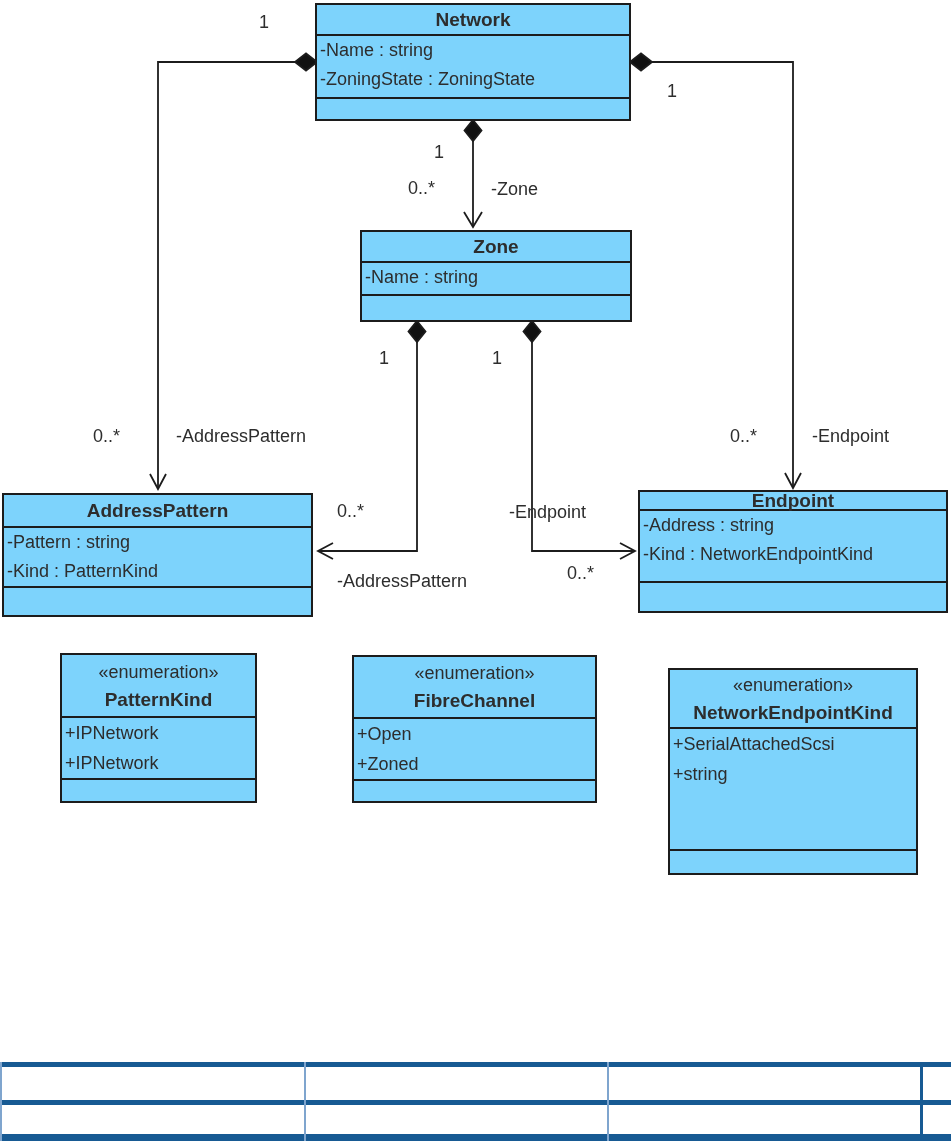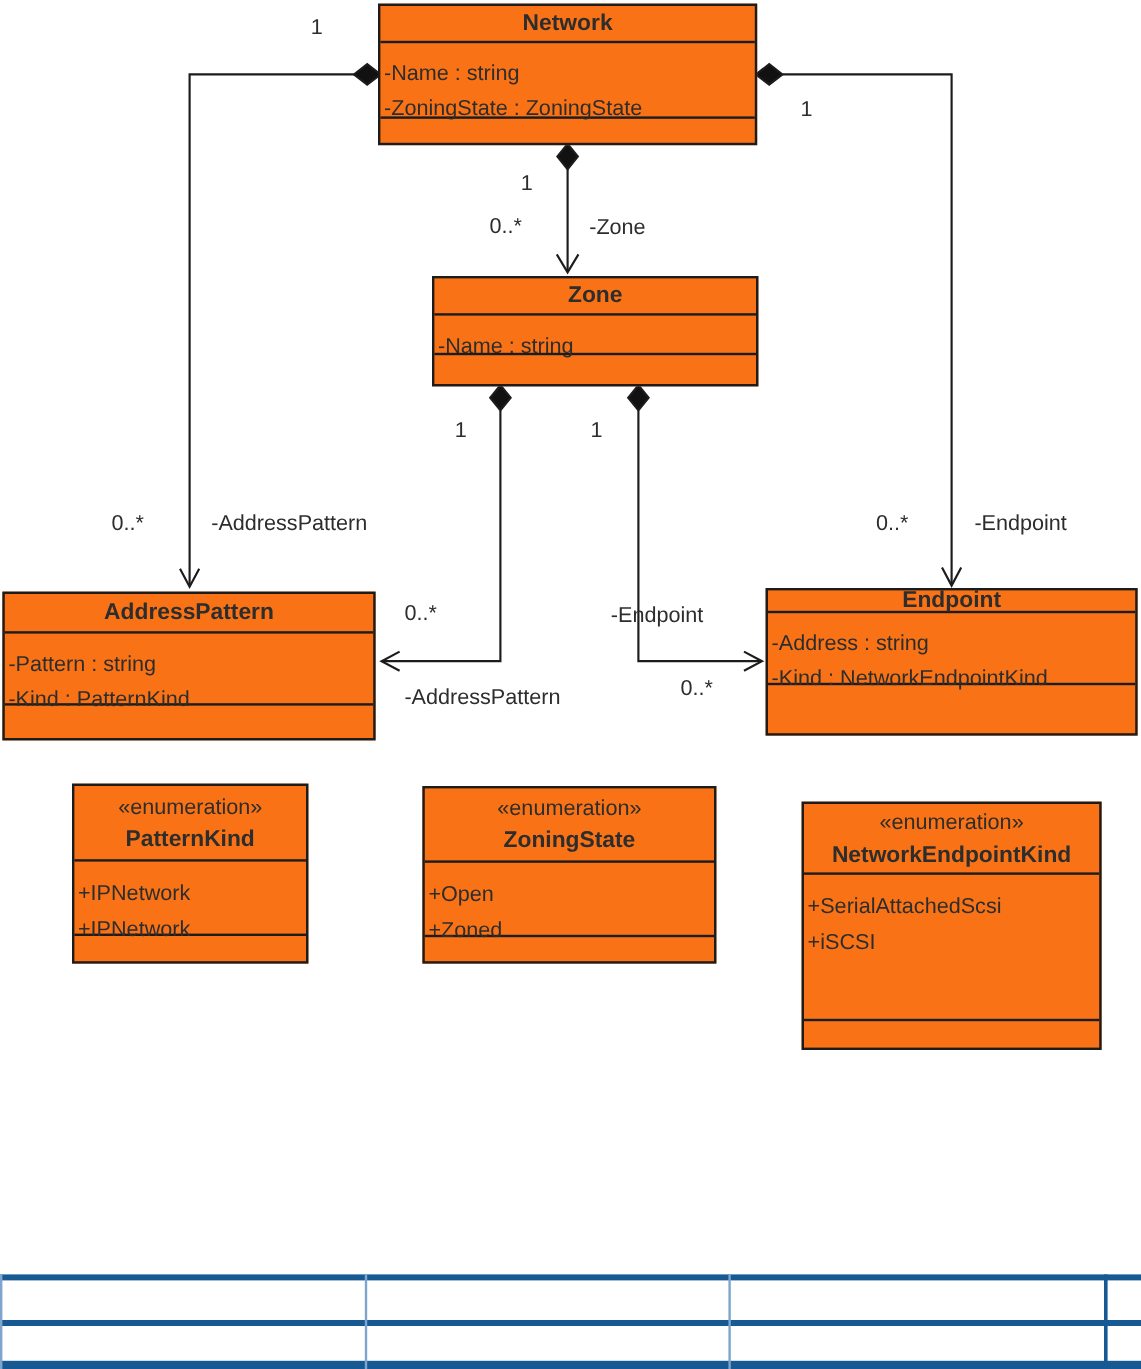--- a/index.html
+++ b/index.html
@@ -4,38 +4,38 @@
 <style>
   html,body{margin:0;padding:0;background:#ffffff;}
   .canvas{
     position:relative;width:951px;height:1141px;background:#ffffff;
     font-family:"Liberation Sans", sans-serif;color:#2d2d2d;overflow:hidden;
   }
   svg.connectors{position:absolute;left:0;top:0;width:951px;height:1141px;}
 
   
   .uml-box{
-    position:absolute;box-sizing:border-box;background:#f97316;
+    position:absolute;box-sizing:border-box;background:#7dd3fc;
     border:2px solid #1c1c1c;display:flex;flex-direction:column;
   }
   .cmp-title{
     box-sizing:border-box;border-bottom:2px solid #1c1c1c;
     font-weight:bold;font-size:19px;
     display:flex;align-items:center;justify-content:center;white-space:nowrap;
   }
   .cmp-title-enum{
     box-sizing:border-box;border-bottom:2px solid #1c1c1c;
     display:flex;flex-direction:column;align-items:center;justify-content:center;
     white-space:nowrap;
   }
   .stereotype{font-size:18px;font-weight:normal;line-height:28px;}
   .enum-name{font-size:19px;font-weight:bold;line-height:28px;}
   .cmp-attrs{
     box-sizing:border-box;border-bottom:2px solid #1c1c1c;
-    font-size:18px;line-height:29px;padding:11px 0 0 3px;white-space:nowrap;overflow:visible;
+    font-size:18px;line-height:29px;padding:0 0 0 3px;white-space:nowrap;overflow:visible;
   }
   .cmp-attrs.enumvals{line-height:30px;}
   .cmp-empty{flex:1;}
 
   
   .lbl{position:absolute;font-size:18px;line-height:22px;white-space:nowrap;color:#2d2d2d;}
 
   
   .doc-table{position:absolute;left:0;top:1062px;width:951px;height:79px;background:#ffffff;}
   .hbar{position:absolute;left:0;width:951px;background:#175A93;}
@@ -114,21 +114,21 @@
     <div class="cmp-title" style="height:33px">AddressPattern</div>
     <div class="cmp-attrs" style="height:60px">
       <div>-Pattern : string</div>
       <div>-Kind : PatternKind</div>
     </div>
     <div class="cmp-empty"></div>
   </div>
 
   <div class="uml-box" style="left:638px;top:490px;width:310px;height:123px">
     <div class="cmp-title" style="height:19px">Endpoint</div>
-    <div class="cmp-attrs" style="height:60px">
+    <div class="cmp-attrs" style="height:72px">
       <div>-Address : string</div>
       <div>-Kind : NetworkEndpointKind</div>
     </div>
     <div class="cmp-empty"></div>
   </div>
 
   <div class="uml-box" style="left:60px;top:653px;width:197px;height:150px">
     <div class="cmp-title-enum" style="height:63px">
       <div class="stereotype">«enumeration»</div>
       <div class="enum-name">PatternKind</div>
@@ -136,37 +136,37 @@
     <div class="cmp-attrs enumvals" style="height:62px">
       <div>+IPNetwork</div>
       <div>+IPNetwork</div>
     </div>
     <div class="cmp-empty"></div>
   </div>
 
   <div class="uml-box" style="left:352px;top:655px;width:245px;height:148px">
     <div class="cmp-title-enum" style="height:62px">
       <div class="stereotype">«enumeration»</div>
-      <div class="enum-name">ZoningState</div>
+      <div class="enum-name">FibreChannel</div>
     </div>
     <div class="cmp-attrs enumvals" style="height:62px">
       <div>+Open</div>
       <div>+Zoned</div>
     </div>
     <div class="cmp-empty"></div>
   </div>
 
   <div class="uml-box" style="left:668px;top:668px;width:250px;height:207px">
     <div class="cmp-title-enum" style="height:59px">
       <div class="stereotype">«enumeration»</div>
       <div class="enum-name">NetworkEndpointKind</div>
     </div>
     <div class="cmp-attrs enumvals" style="height:122px">
       <div>+SerialAttachedScsi</div>
-      <div>+iSCSI</div>
+      <div>+string</div>
     </div>
     <div class="cmp-empty"></div>
   </div>
 
   <div class="lbl" style="left:434px;top:141px">1</div>
   <div class="lbl" style="left:408px;top:177px">0..*</div>
   <div class="lbl" style="left:491px;top:178px">-Zone</div>
 
   <div class="lbl" style="left:259px;top:11px">1</div>
   <div class="lbl" style="left:93px;top:425px">0..*</div>

